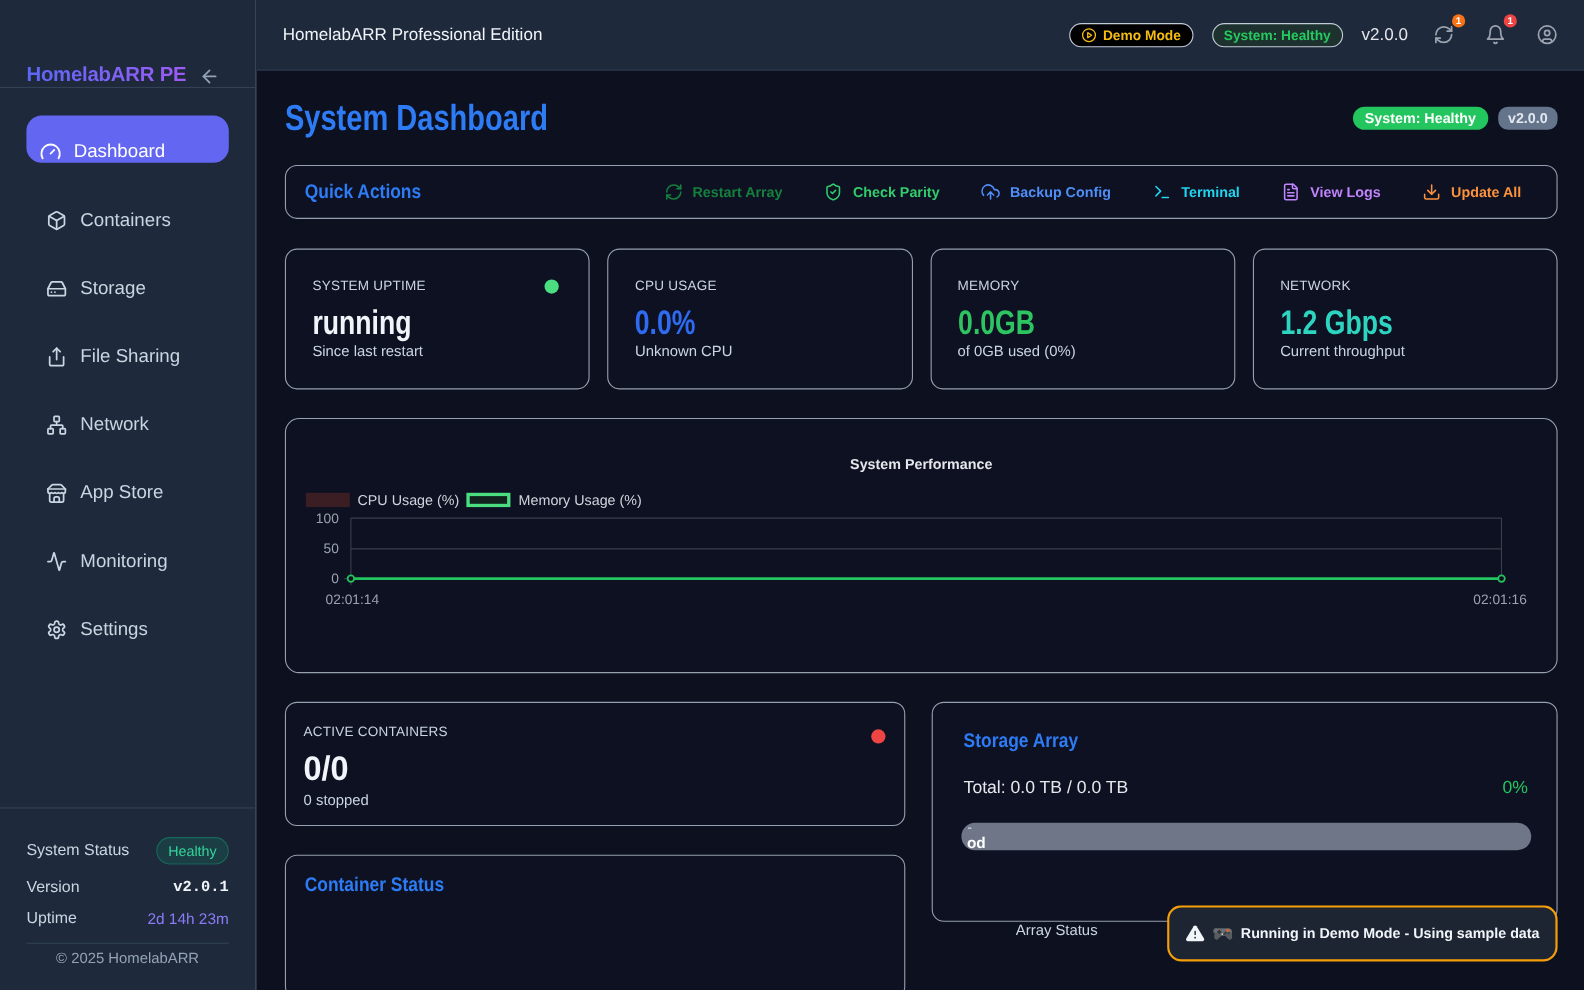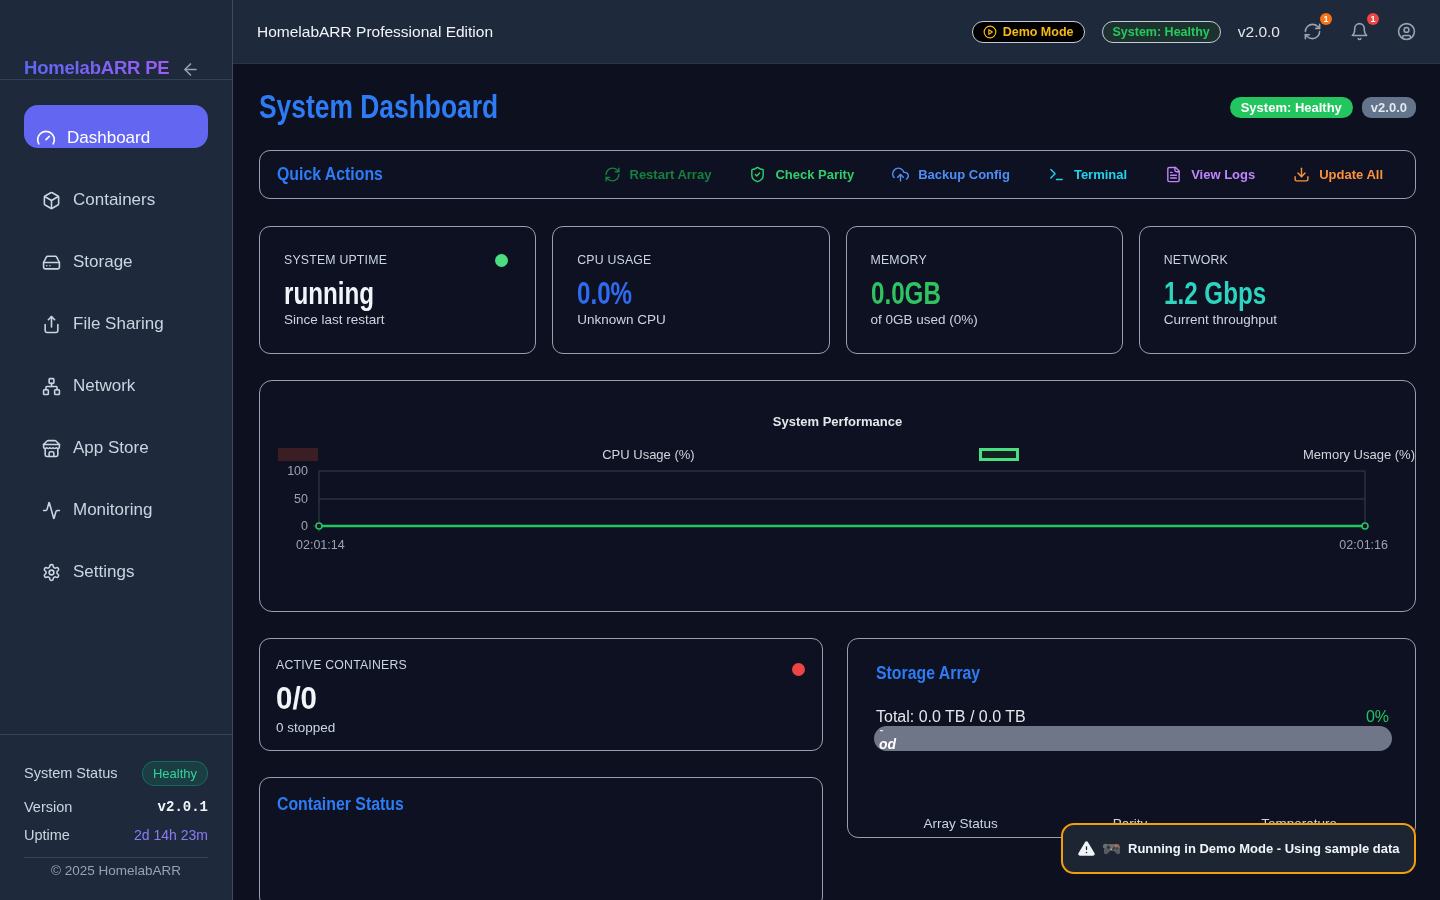--- a/index.html
+++ b/index.html
@@ -233,21 +233,21 @@
     </div>
     <div class="scard">
       <div class="slabel">NETWORK</div>
       <div class="sval" style="color:#2dd4bf">1.2 Gbps</div>
       <div class="ssub">Current throughput</div>
     </div>
   </div>
 
   <div class="chartcard">
     <div style="position:absolute;top:33px;left:0;width:100%;text-align:center;color:#e5e7eb;font-size:13px;font-weight:bold;">System Performance</div>
-    <div style="position:absolute;top:66px;left:0;width:100%;display:flex;justify-content:space-between;align-items:center;gap:7px;">
+    <div style="position:absolute;top:66px;left:0;width:100%;display:flex;justify-content:flex-start;align-items:center;gap:7px;">
       <span style="width:40px;height:13px;background:#3a1e23;margin-left:18px;"></span>
         <span style="color:#d1d5db;font-size:13px;">CPU Usage (%)</span>
       <span style="width:40px;height:13px;background:#12231f;border:3px solid #4ade80;"></span>
         <span style="color:#d1d5db;font-size:13px;">Memory Usage (%)</span>
     </div>
     <svg style="position:absolute;left:0;top:0;width:1157px;height:296px;" viewBox="0 0 1157 296">
       <line x1="59" y1="90" x2="1105" y2="90" stroke="#3a3f4b" stroke-width="1"></line>
       <line x1="59" y1="118" x2="1105" y2="118" stroke="#3a3f4b" stroke-width="1"></line>
       <line x1="59" y1="145" x2="1105" y2="145" stroke="#3a3f4b" stroke-width="1"></line>
       <line x1="59" y1="90" x2="59" y2="151" stroke="#3a3f4b" stroke-width="1"></line>
@@ -275,21 +275,21 @@
       <div class="cscard">
         <div class="cardh">Container Status</div>
       </div>
     </div>
     <div class="storcard">
       <div class="cardh">Storage Array</div>
       <div style="display:flex;align-items:center;margin-top:24px;">
         <span style="color:#e5e7eb;font-size:16px;">Total: 0.0 TB / 0.0 TB</span>
         <span style="margin-left:auto;color:#22c55e;font-size:16px;">0%</span>
       </div>
-      <div style="position:relative;margin-top:0;height:22px;font-style:italic;">
+      <div style="position:relative;margin-top:22px;height:22px;">
         <div style="position:absolute;left:-2px;top:0;width:518px;height:25px;background:#6e7687;border-radius:12.5px;"></div>
         <span style="position:absolute;left:3px;top:11px;color:#fff;font-weight:bold;font-size:14px;line-height:1;">od</span>
         <div style="position:absolute;left:3px;top:4px;width:5px;height:5px;border:1.6px solid transparent;border-top-color:#fff;border-radius:50%;"></div>
       </div>
       <div style="display:flex;margin-top:68px;color:#cbd5e1;font-size:13.5px;">
         <span style="width:33%;text-align:center;">Array Status</span>
         <span style="width:33%;text-align:center;">Parity</span>
         <span style="width:33%;text-align:center;">Temperature</span>
       </div>
     </div>

